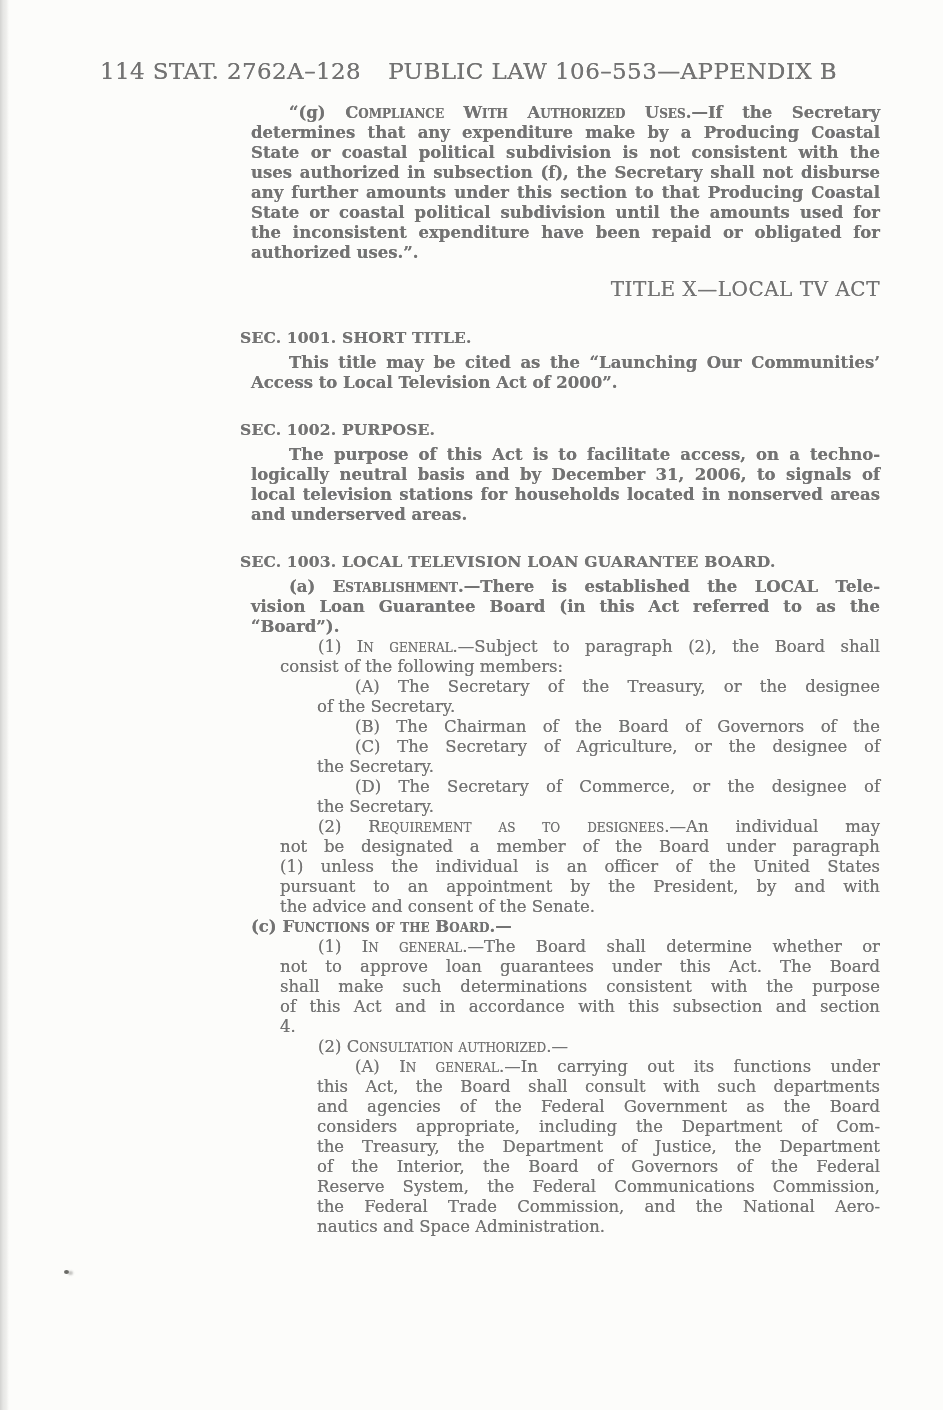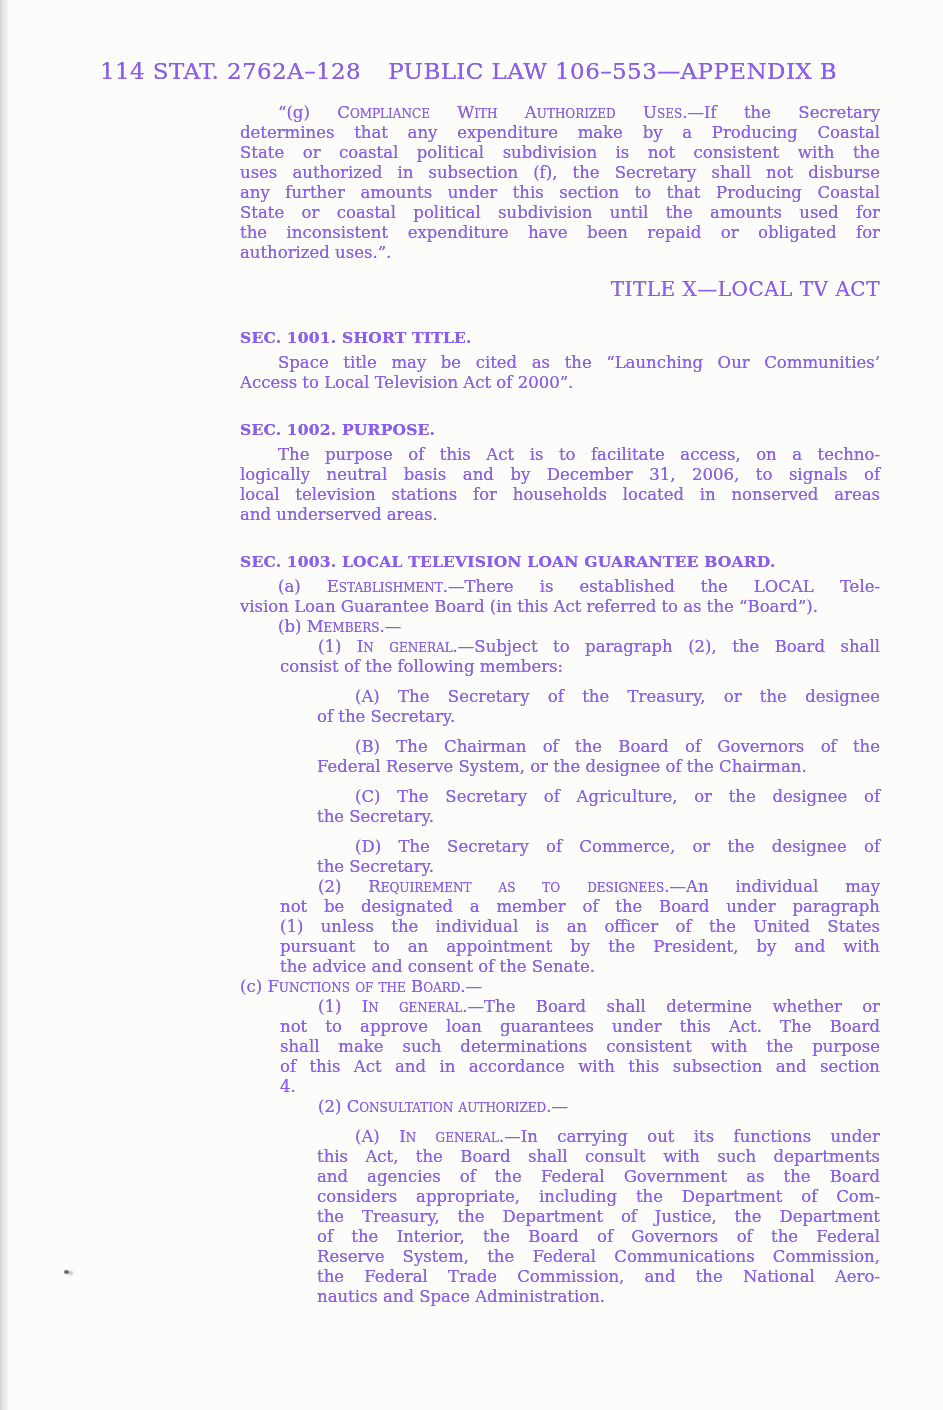--- a/index.html
+++ b/index.html
@@ -6,21 +6,21 @@
   body {
     width: 943px; height: 1410px;
     background: #ffffff;
     font-family: "DejaVu Serif", serif;
   }
   .page {
     position: relative;
     width: 943px; height: 1410px;
     background: #fcfcfa;
     overflow: hidden;
-    color: #8b5cf6;
+    color: #737373;
   }
   .edge-strip {
     position: absolute; left: 0; top: 0;
     width: 9px; height: 1410px;
     background: linear-gradient(to right, #d3d3d1 0%, #e6e6e4 35%, #eeeeec 70%, #fcfcfa 100%);
   }
   .running-header {
     position: absolute; left: 100px; top: 58px;
     display: flex; gap: 27px;
     font-size: 23px;
@@ -29,23 +29,23 @@
     text-shadow: 0 0 0.5px rgba(46,44,41,0.6);
   }
   .doc {
     position: absolute; left: 240px; top: 103px;
     width: 640px;
     font-size: 16.5px;
     line-height: 20px;
     text-shadow: 0 0 0.5px rgba(46,44,41,0.55);
   }
   .para { margin: 0; }
-  .para.i0 { margin-left: 0; }
+  .para.i0 { margin-left: 11px; font-weight: bold; }
   .para.i1 { margin-left: 40px; }
-  .para.i2 { margin-left: 77px; margin-top: 10px; }
+  .para.i2 { margin-left: 77px; }
   .line {
     text-align: justify;
     text-align-last: justify;
   }
   .line.first { padding-left: 38px; }
   .line.last { text-align-last: left; }
   .sc { font-variant: small-caps; }
   .sec-heading {
     font-weight: bold;
     font-size: 15.5px;
@@ -85,49 +85,45 @@
         <div class="line"><span>State or coastal political subdivision is not consistent with the</span></div>
         <div class="line"><span>uses authorized in subsection (f), the Secretary shall not disburse</span></div>
         <div class="line"><span>any further amounts under this section to that Producing Coastal</span></div>
         <div class="line"><span>State or coastal political subdivision until the amounts used for</span></div>
         <div class="line"><span>the inconsistent expenditure have been repaid or obligated for</span></div>
         <div class="line last"><span>authorized uses.”.</span></div>
       </div>
       <div class="title-heading">TITLE X—LOCAL TV ACT</div>
       <div class="sec-heading">SEC. 1001. SHORT TITLE.</div>
       <div class="para i0">
-        <div class="line first"><span>Space title may be cited as the “Launching Our Communities’</span></div>
+        <div class="line first"><span>This title may be cited as the “Launching Our Communities’</span></div>
         <div class="line last"><span>Access to Local Television Act of 2000”.</span></div>
       </div>
       <div class="sec-heading">SEC. 1002. PURPOSE.</div>
       <div class="para i0">
         <div class="line first"><span>The purpose of this Act is to facilitate access, on a techno-</span></div>
         <div class="line"><span>logically neutral basis and by December 31, 2006, to signals of</span></div>
         <div class="line"><span>local television stations for households located in nonserved areas</span></div>
         <div class="line last"><span>and underserved areas.</span></div>
       </div>
       <div class="sec-heading">SEC. 1003. LOCAL TELEVISION LOAN GUARANTEE BOARD.</div>
       <div class="para i0">
         <div class="line first"><span>(a) </span><span class="sc">Establishment.</span><span>—There is established the LOCAL Tele-</span></div>
         <div class="line last"><span>vision Loan Guarantee Board (in this Act referred to as the “Board”).</span></div>
       </div>
-      <div class="para i0">
-        <div class="line first last"><span>(b) </span><span class="sc">Members.</span><span>—</span></div>
-      </div>
       <div class="para i1">
         <div class="line first"><span>(1) </span><span class="sc">In general.</span><span>—Subject to paragraph (2), the Board shall</span></div>
         <div class="line last"><span>consist of the following members:</span></div>
       </div>
       <div class="para i2">
         <div class="line first"><span>(A) The Secretary of the Treasury, or the designee</span></div>
         <div class="line last"><span>of the Secretary.</span></div>
       </div>
       <div class="para i2">
         <div class="line first"><span>(B) The Chairman of the Board of Governors of the</span></div>
-        <div class="line last"><span>Federal Reserve System, or the designee of the Chairman.</span></div>
       </div>
       <div class="para i2">
         <div class="line first"><span>(C) The Secretary of Agriculture, or the designee of</span></div>
         <div class="line last"><span>the Secretary.</span></div>
       </div>
       <div class="para i2">
         <div class="line first"><span>(D) The Secretary of Commerce, or the designee of</span></div>
         <div class="line last"><span>the Secretary.</span></div>
       </div>
       <div class="para i1">

